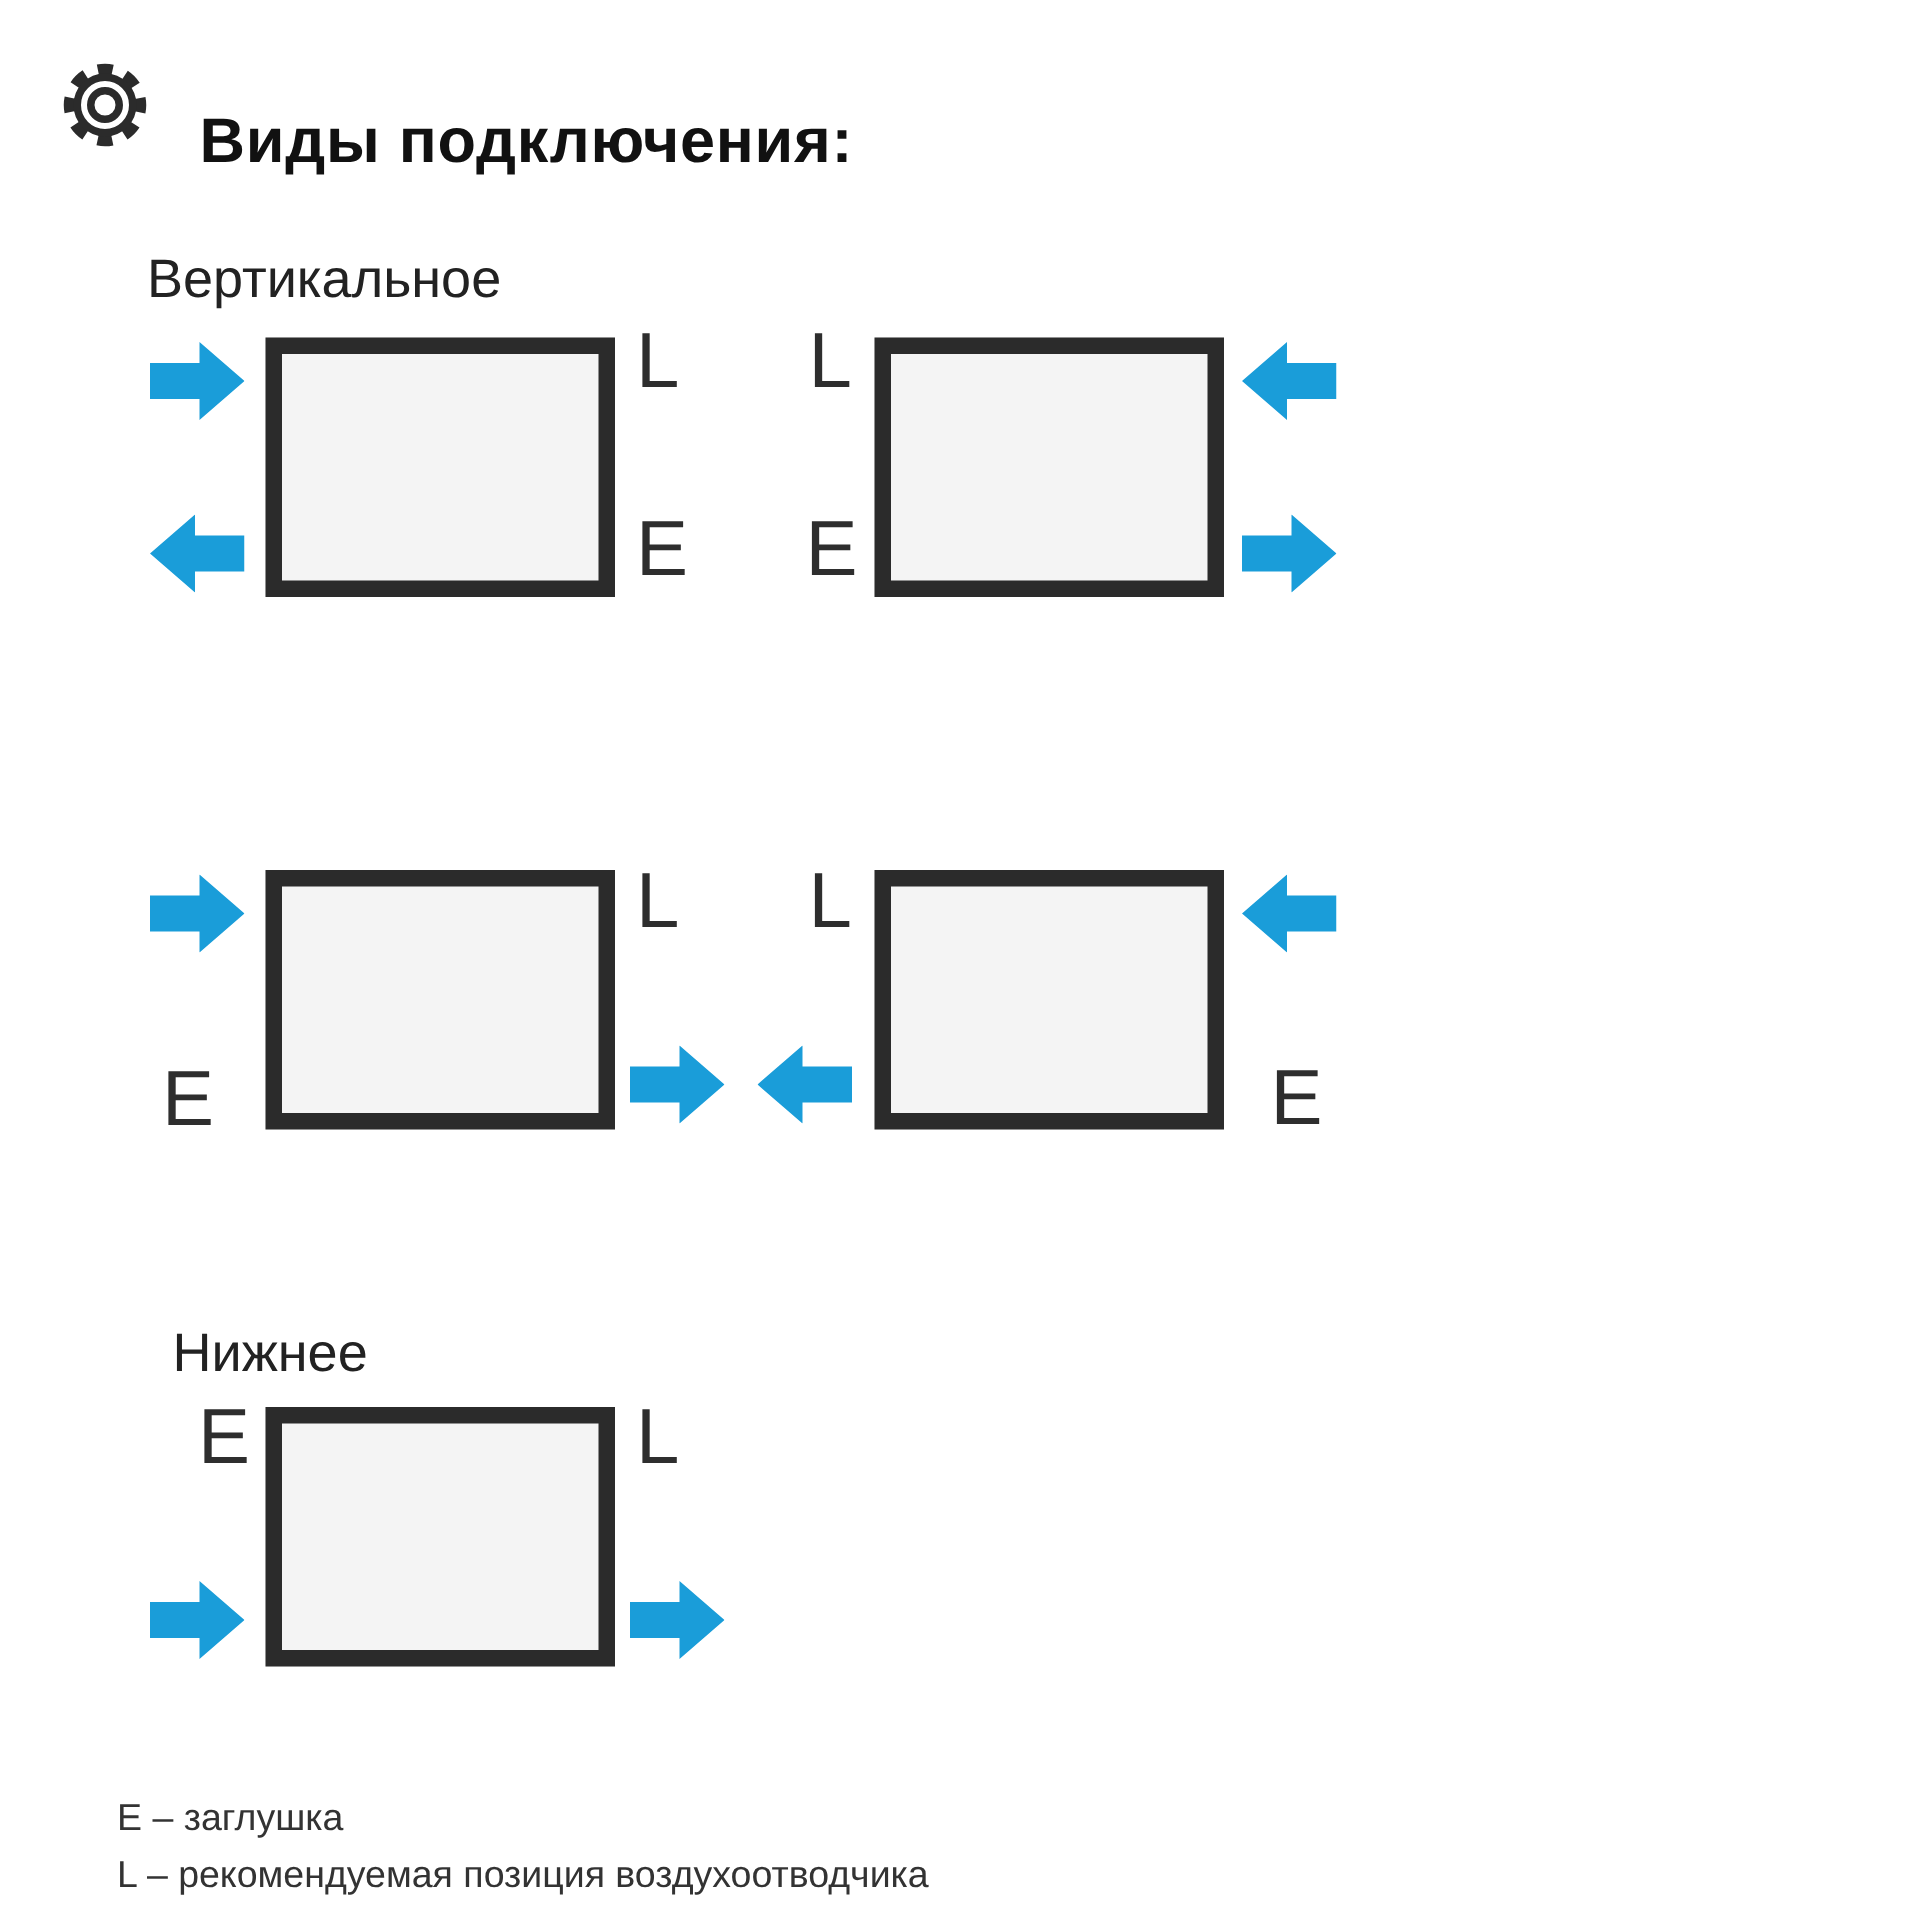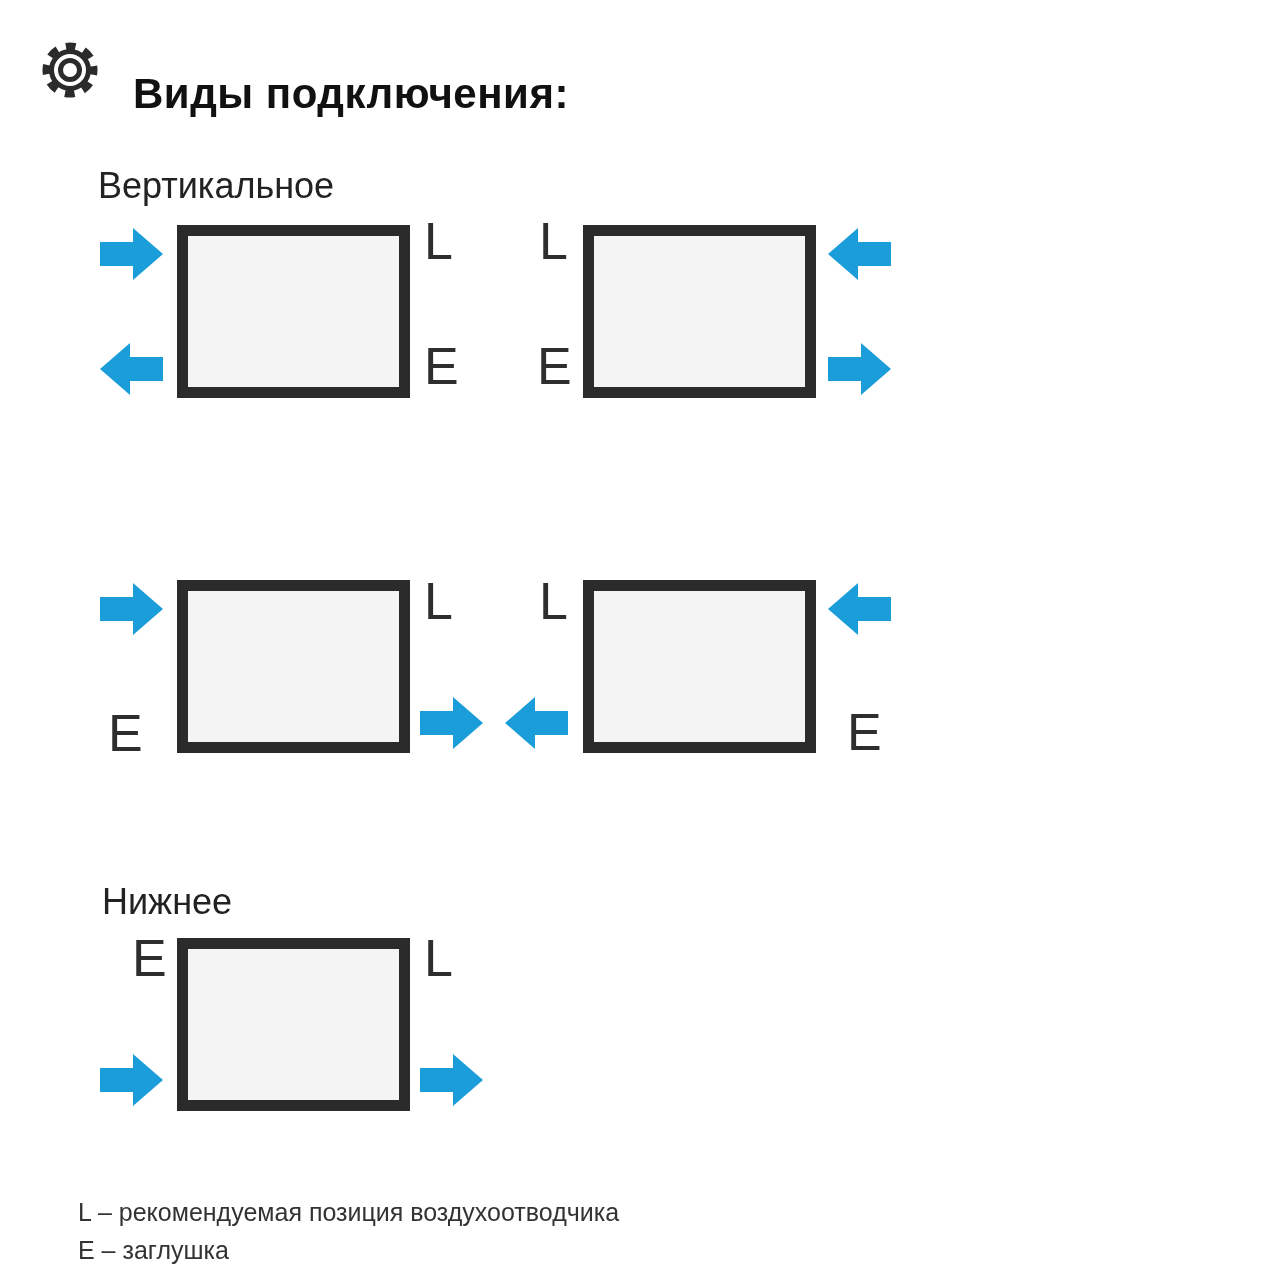--- a/index.html
+++ b/index.html
@@ -114,35 +114,35 @@
     </span>
     <span class="arrow flip" style="left:485px;top:697px">
       <svg viewBox="0 0 63 52">
           <path fill="currentColor" d="M0 14 H33 V0 L63 26 L33 52 V38 H0 Z"></path>
         </svg>
     </span>
     <span class="port-label" style="left:827px;top:706px">E</span>
   </div>
 
   <div class="section">
-    <div class="section-title" style="left:82px;top:884px">Нижнее</div>
+    <div class="section-title" style="left:95px;top:884px">Нижнее</div>
 
     <div class="radiator" style="left:157px;top:938px"></div>
     <span class="port-label" style="left:112px;top:932px">E</span>
     <span class="port-label" style="left:404px;top:932px">L</span>
     <span class="arrow" style="left:80px;top:1054px">
       <svg viewBox="0 0 63 52">
           <path fill="currentColor" d="M0 14 H33 V0 L63 26 L33 52 V38 H0 Z"></path>
         </svg>
     </span>
     <span class="arrow" style="left:400px;top:1054px">
       <svg viewBox="0 0 63 52">
           <path fill="currentColor" d="M0 14 H33 V0 L63 26 L33 52 V38 H0 Z"></path>
         </svg>
     </span>
   </div>
 
   <div class="legend">
+    <div>E – заглушка</div>
     <div>L – рекомендуемая позиция воздухоотводчика</div>
-    <div>E – заглушка</div>
   </div>
 
 </div>
 
 </body></html>

